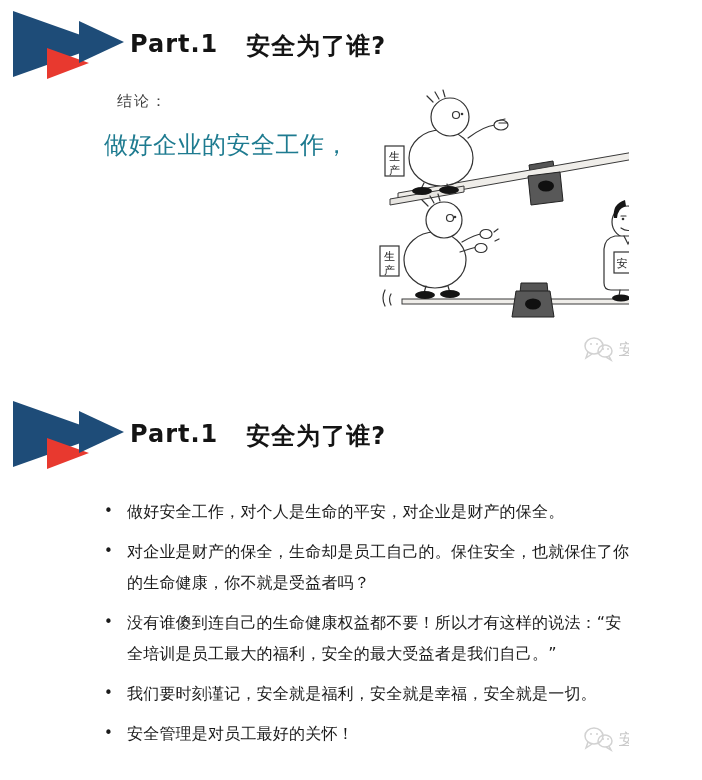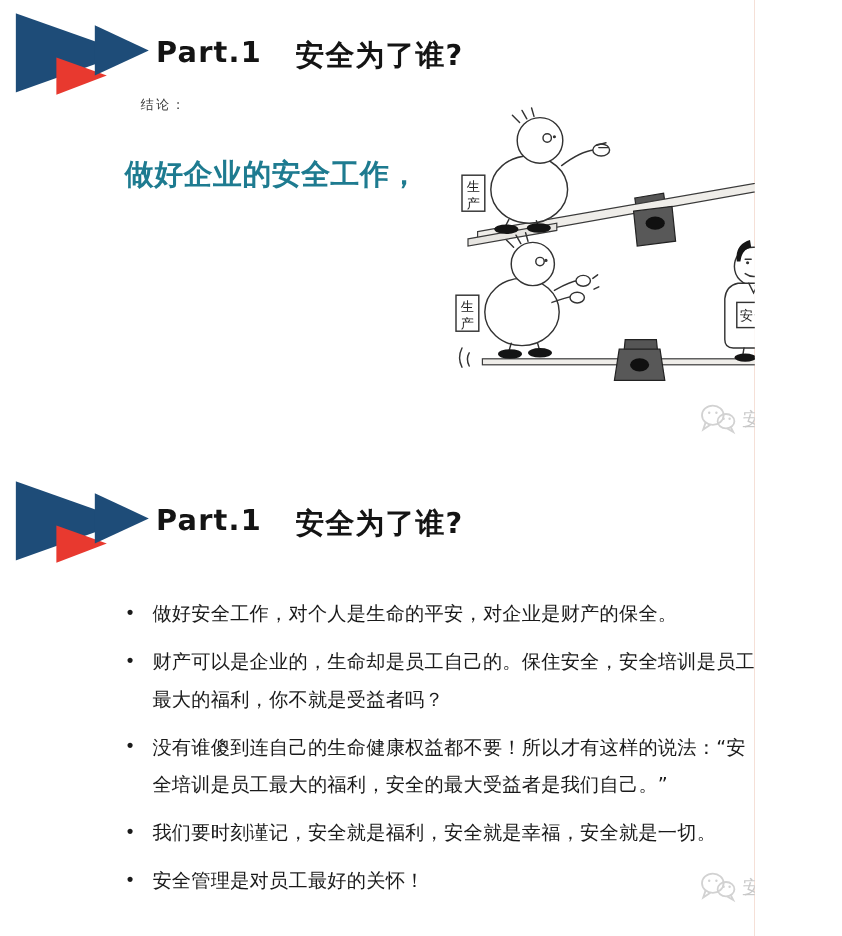--- a/index.html
+++ b/index.html
@@ -1,30 +1,30 @@
 <!DOCTYPE html>
 <html><head>
 <meta charset="utf-8">
 <style>
   html,body{margin:0;padding:0;background:#ffffff;}
   body{font-family:"DejaVu Sans","Liberation Sans",sans-serif;}
-  .page{position:relative;width:629px;height:780px;background:#c2410c;overflow:hidden;}
+  .page{position:relative;width:629px;height:780px;background:#1d4ed8;overflow:hidden;}
   .slide{position:absolute;left:0;width:702px;height:390px;overflow:hidden;background:#fff;}
   #slide1{top:0;}
   #slide2{top:390px;}
 
   
   .hdr-logo{position:absolute;left:13px;top:10px;width:115px;height:70px;}
   .slide-title{position:absolute;left:130px;top:30px;margin:0;display:flex;gap:28px;
     font-size:24px;font-weight:700;color:#141414;letter-spacing:1px;}
 
   
-  .conclusion-label{position:absolute;left:117px;top:80px;font-size:11px;color:#3d3d3d;letter-spacing:2px;}
+  .conclusion-label{position:absolute;left:117px;top:92px;font-size:15px;color:#3d3d3d;letter-spacing:2px;}
   .conclusion-lines{position:absolute;left:104px;top:130px;}
-  .conclusion-lines p{margin:0 0 39px 0;font-size:24px;line-height:31px;font-weight:700;
+  .conclusion-lines p{margin:0 0 39px 0;font-size:24px;line-height:31px;font-weight:400;
     color:#1e7b90;letter-spacing:0.5px;text-align:center;}
 
   .cartoon{position:absolute;left:378px;top:86px;width:320px;height:235px;}
   .cartoon .ln{fill:none;stroke:#333;stroke-width:1.2;stroke-linecap:round;}
   .cartoon .fig{fill:#ffffff;stroke:#333;stroke-width:1.2;}
   .cartoon text{font-family:"DejaVu Sans","Liberation Sans",sans-serif;fill:#222;}
 
   
   .bullets{position:absolute;left:104px;top:106px;width:530px;margin:0;padding:0;list-style:none;}
   .bullets li{display:flex;gap:13px;margin:0 0 9px 0;font-size:16px;line-height:31px;color:#1a1a1a;}
@@ -168,21 +168,21 @@
       <span>安全为了谁?</span>
     </h1>
 
     <ul class="bullets">
       <li>
         <span class="dot">•</span>
         <span class="txt">做好安全工作，对个人是生命的平安，对企业是财产的保全。</span>
       </li>
       <li>
         <span class="dot">•</span>
-        <span class="txt">财产可以是企业的，生命却是员工自己的。保住安全，安全培训是员工最大的福利，你不就是受益者吗？</span>
+        <span class="txt">对企业是财产的保全，生命却是员工自己的。保住安全，也就保住了你的生命健康，你不就是受益者吗？</span>
       </li>
       <li>
         <span class="dot">•</span>
         <span class="txt">没有谁傻到连自己的生命健康权益都不要！所以才有这样的说法：“安全培训是员工最大的福利，安全的最大受益者是我们自己。”</span>
       </li>
       <li>
         <span class="dot">•</span>
         <span class="txt">我们要时刻谨记，安全就是福利，安全就是幸福，安全就是一切。</span>
       </li>
       <li>

